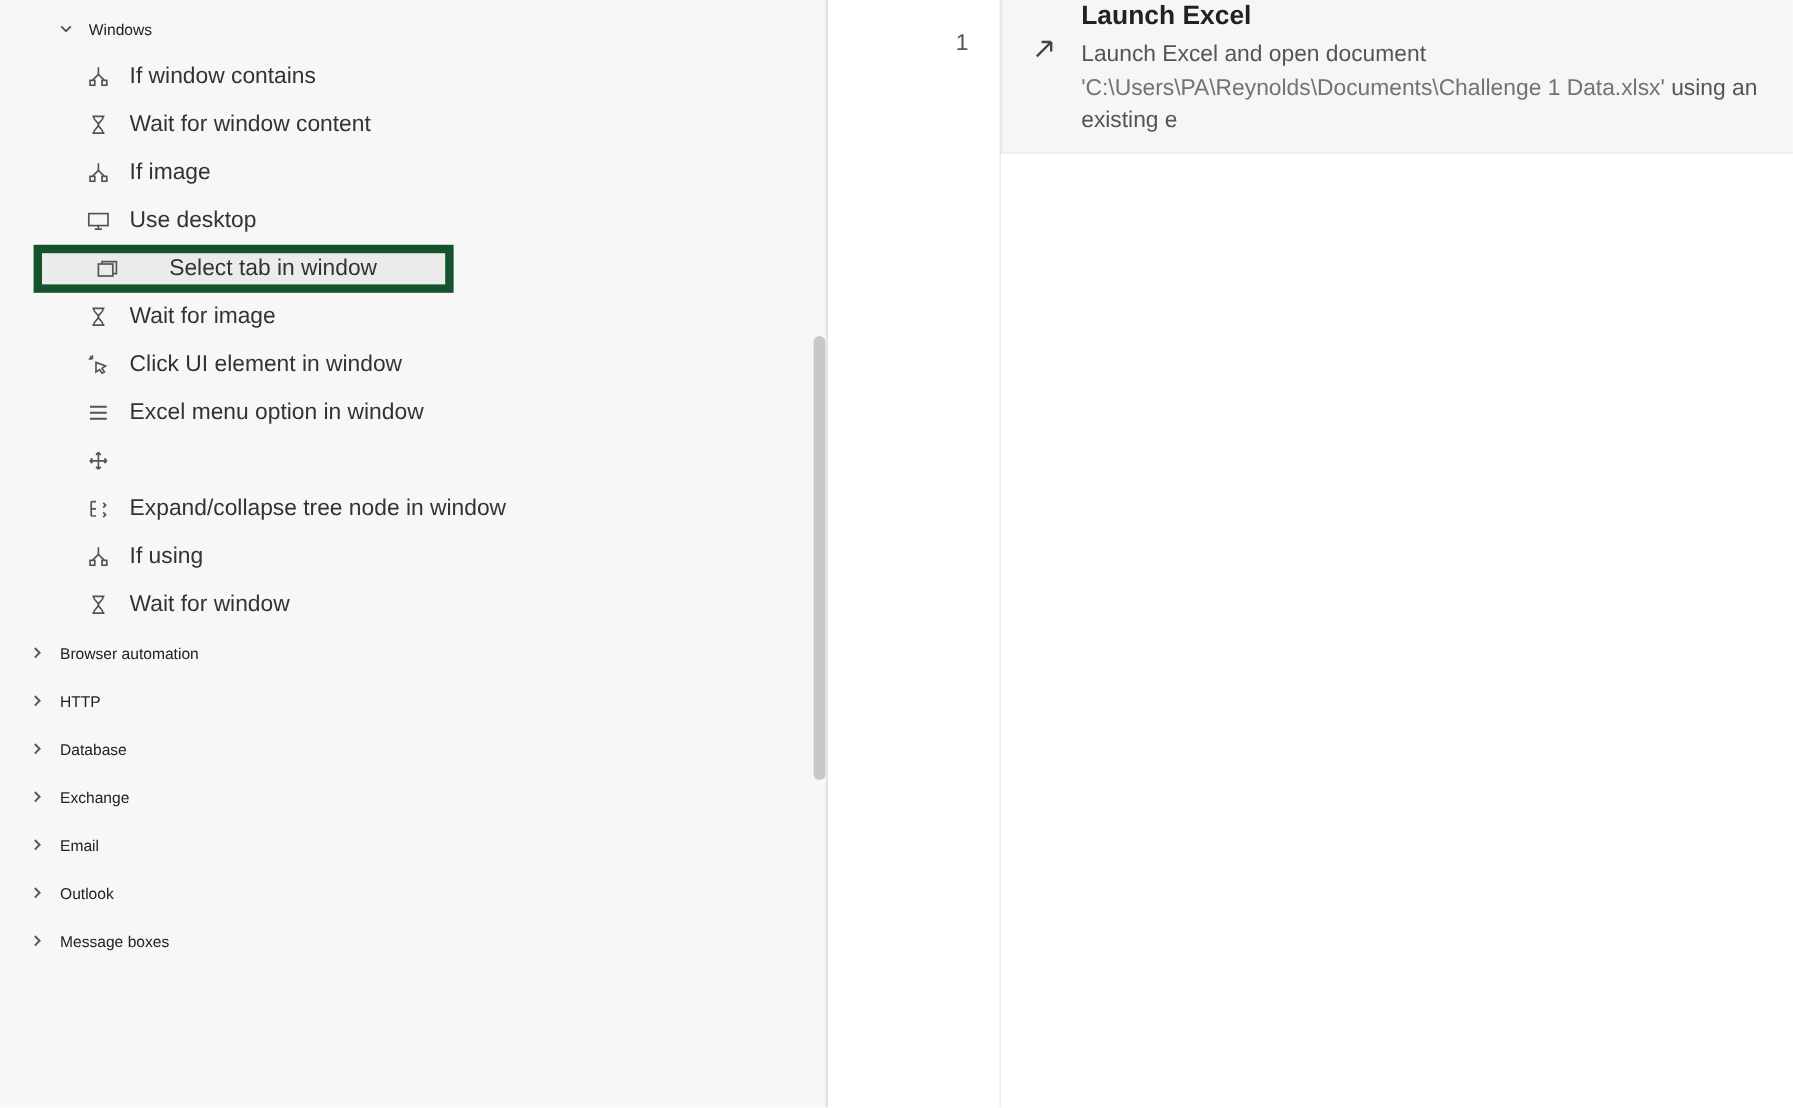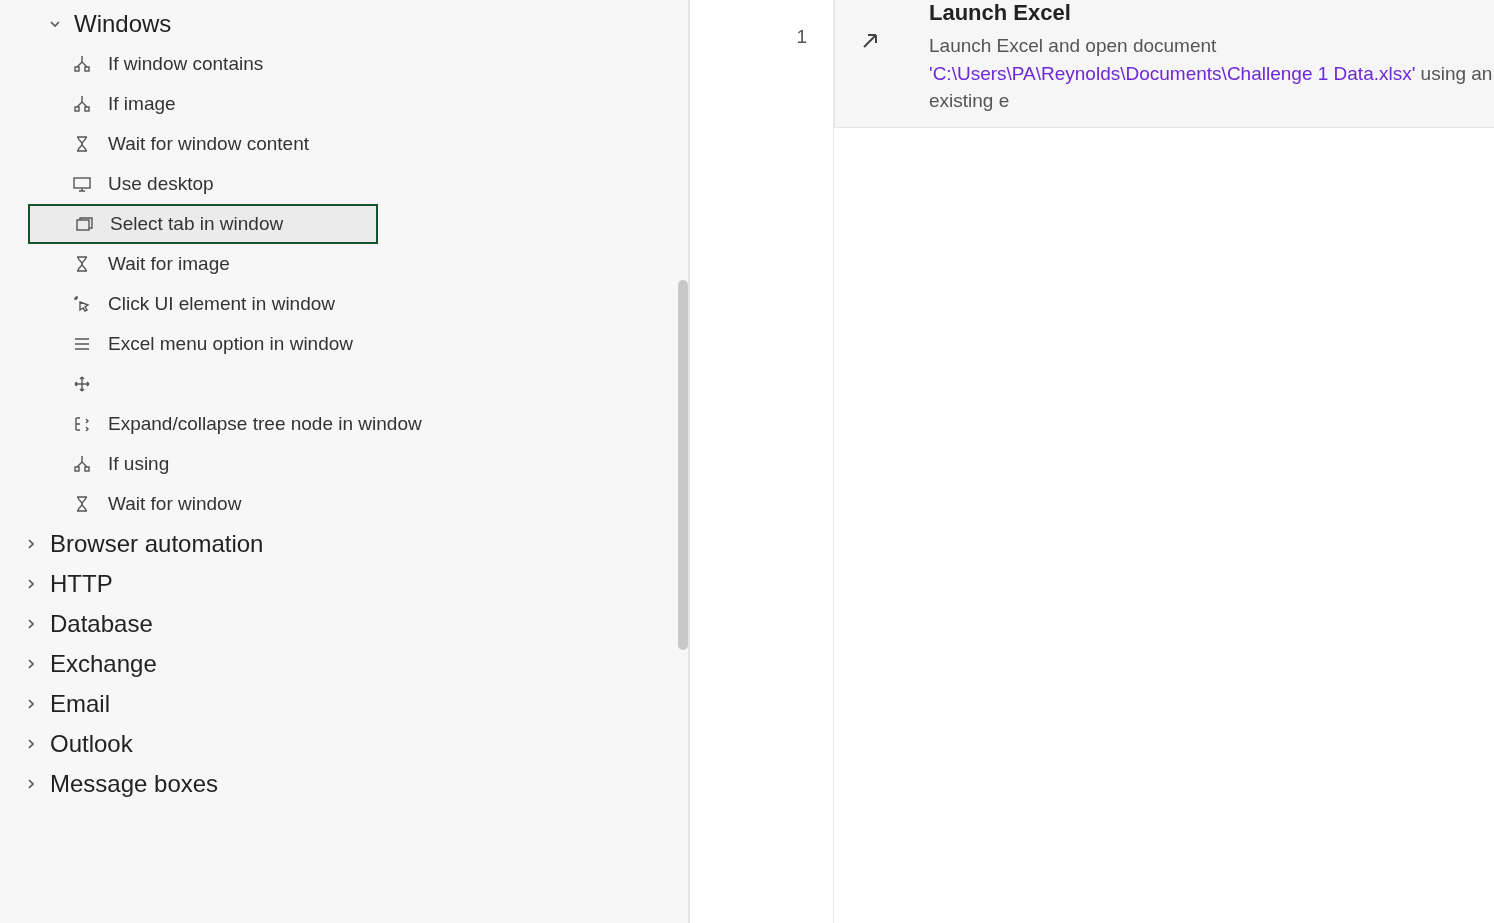--- a/index.html
+++ b/index.html
@@ -40,41 +40,42 @@
   }
   .group.level1 { padding-left: 46px; }
   .group .chev {
     width: 18px;
     display: inline-flex;
     align-items: center;
     justify-content: center;
     margin-right: 10px;
     color: #555;
   }
-  .group .label { font-size: 24px; }
+  .group .label { font-size: 13px; }
   .action {
     display: flex;
     align-items: center;
     height: 40px;
     padding-left: 70px;
     cursor: pointer;
     color: #333;
   }
   .action .icon {
     width: 24px;
     height: 24px;
     display: inline-flex;
     align-items: center;
     justify-content: center;
     margin-right: 14px;
     flex-shrink: 0;
   }
   .action.hovered { background: #ebebeb; }
   .highlight-box {
-    border: 2px solid #14532d;
+    border: 7px solid #14532d;
+    gap: 26px;
   }
   .canvas {
     flex: 1;
     display: flex;
     background: #fff;
   }
   .gutter {
     width: 144px;
     border-right: 1px solid #e6e6e6;
     text-align: right;
@@ -97,34 +98,34 @@
   .step .step-icon {
     width: 34px;
     height: 34px;
     margin-top: 24px;
     margin-right: 14px;
     flex-shrink: 0;
     display: flex;
     align-items: center;
     justify-content: center;
   }
-  .step .step-body { flex: 1; overflow: hidden; margin-left: 28px; }
+  .step .step-body { flex: 1; overflow: hidden; }
   .step-title {
     font-size: 22px;
     font-weight: 600;
     color: #222;
     margin-bottom: 6px;
   }
   .step-desc {
     font-size: 19px;
     color: #555;
     line-height: 1.45;
     white-space: normal;
   }
-  .step-desc .path { color: #6d28d9; }
+  .step-desc .path { color: #737373; }
   svg { display: block; }
 </style>
 </head>
 <body>
 
 <div class="sidebar">
   <div class="tree">
 
     <div class="group level1">
       <span class="chev">
@@ -142,35 +143,35 @@
             <rect x="3" y="13" width="4" height="4"></rect>
             <rect x="13" y="13" width="4" height="4"></rect>
           </svg>
       </span>
       <span>If window contains</span>
     </div>
 
     <div class="action">
       <span class="icon">
         <svg width="20" height="20" viewBox="0 0 20 20" fill="none" stroke="#555" stroke-width="1.4">
+            <path d="M5 3h10M5 17h10M6 3c0 4 4 4 4 7s-4 3-4 7M14 3c0 4-4 4-4 7s4 3 4 7"></path>
+          </svg>
+      </span>
+      <span>Wait for window content</span>
+    </div>
+
+    <div class="action">
+      <span class="icon">
+        <svg width="20" height="20" viewBox="0 0 20 20" fill="none" stroke="#555" stroke-width="1.4">
             <path d="M10 2v6M10 8l-5 5M10 8l5 5"></path>
             <rect x="3" y="13" width="4" height="4"></rect>
             <rect x="13" y="13" width="4" height="4"></rect>
           </svg>
       </span>
       <span>If image</span>
-    </div>
-
-    <div class="action">
-      <span class="icon">
-        <svg width="20" height="20" viewBox="0 0 20 20" fill="none" stroke="#555" stroke-width="1.4">
-            <path d="M5 3h10M5 17h10M6 3c0 4 4 4 4 7s-4 3-4 7M14 3c0 4-4 4-4 7s4 3 4 7"></path>
-          </svg>
-      </span>
-      <span>Wait for window content</span>
     </div>
 
     <div class="action">
       <span class="icon">
         <svg width="20" height="20" viewBox="0 0 20 20" fill="none" stroke="#555" stroke-width="1.4">
             <rect x="2" y="4" width="16" height="10"></rect>
             <path d="M7 17h6M10 14v3"></path>
           </svg>
       </span>
       <span>Use desktop</span>

